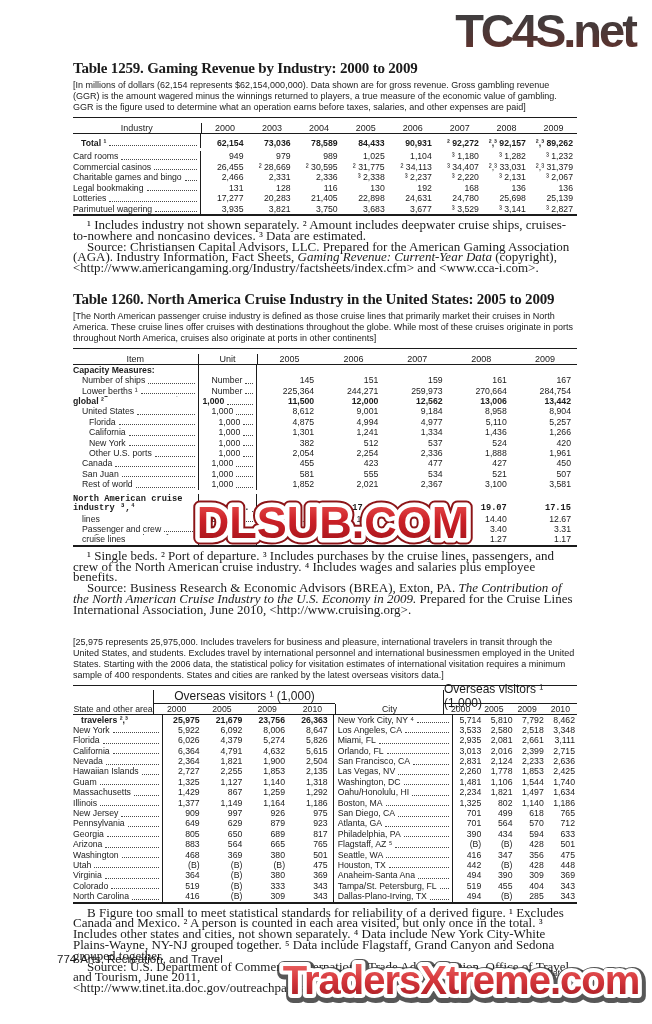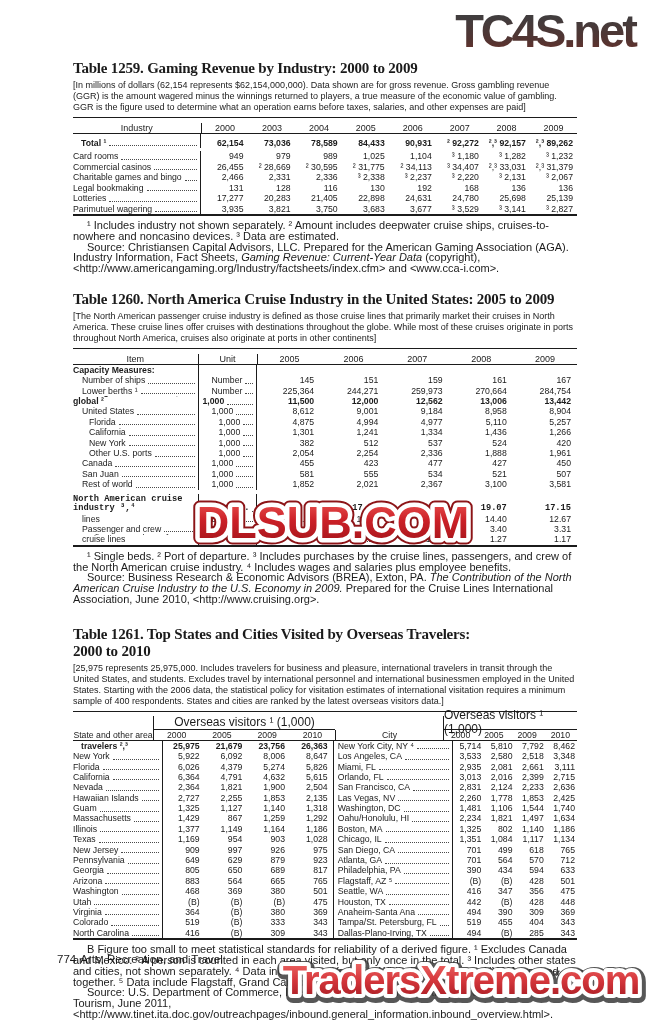--- a/index.html
+++ b/index.html
@@ -3,21 +3,21 @@
 <meta charset="utf-8">
 <style>
   html,body{margin:0;padding:0;}
   body{width:652px;height:1024px;background:#ffffff;position:relative;overflow:hidden;
        font-family:"Liberation Sans",sans-serif;color:#1b1b1b;
        -webkit-font-smoothing:antialiased;}
   .page{padding:44px 59px 0 57px;}
   .tbl-title{font-family:"Liberation Serif",serif;font-weight:bold;font-size:15px;
              line-height:17px;margin:0 0 3px 0;letter-spacing:-0.2px;white-space:pre-line;}
   .headnote{font-size:9px;line-height:11px;margin:0 0 4px 0;}
-  .note{font-size:11px;line-height:10.8px;text-indent:14px;margin:0;}
+  .note{font-size:13px;line-height:10.8px;text-indent:14px;margin:0;font-family:Liberation Serif, serif;}
   .note.src{margin-top:0;}
   .block{margin:16px;}
   .gap1260{margin-top:17px;}
   .gap1261{margin-top:21px;}
 
   
   .t{border-top:1.5px solid #1b1b1b;border-bottom:2px solid #1b1b1b;}
   .hd{display:flex;align-items:flex-end;border-bottom:1.8px solid #1b1b1b;font-size:9px;}
   .hcell{display:flex;align-items:center;justify-content:center;}
   .row{display:flex;align-items:stretch;height:10.5px;font-size:8.7px;line-height:9.5px;}
@@ -30,21 +30,21 @@
   .sec .lead{visibility:hidden;}
   .ind1 .lt{padding-left:9px;}
   .ind2 .lt{padding-left:16px;}
 
   
   .t1259 .lblcell{width:136px;}
   .t1259 .num{width:50px;padding-right:4px;box-sizing:border-box;}
   .t1259 .hd{height:15px;}
   .t1259 .hcell.lbl{width:136px;}
   .t1259 .hcell.yr{width:50px;}
-  .t1259 .row.total{height:14px;margin-bottom:3px;}
+  .t1259 .row.total{height:14px;margin-bottom:3px;justify-content:center;}
   .t1259 .row.total .lt{padding-left:8px;}
 
   
   .t1260 .lblcell{width:133px;}
   .t1260 .unitcell{width:62px;display:flex;align-items:flex-end;overflow:hidden;box-sizing:border-box;padding-left:4px;}
   .t1260 .num{width:68.2px;padding-right:6px;box-sizing:border-box;}
   .t1260 .hd{height:15px;}
   .t1260 .hcell.lbl{width:133px;}
   .t1260 .hcell.unit{width:62px;}
   .t1260 .hcell.yr{width:68.2px;}
@@ -494,22 +494,20 @@
             <div class="num">1.17</div>
           </div>
         </div>
     </div>
 
     <p class="note fn1259">¹ Single beds. ² Port of departure. ³ Includes purchases by the cruise lines, passengers, and crew of the North American cruise industry. ⁴ Includes wages and salaries plus employee benefits.</p>
     <p class="note src"><span>Source: Business Research &amp; Economic Advisors (BREA), Exton, PA. </span><span class="it">The Contribution of the North American Cruise Industry to the U.S. Economy in 2009.</span><span> Prepared for the Cruise Lines International Association, June 2010, &lt;http://www.cruising.org&gt;.</span></p>
   </div>
 
   <div class="block gap1261">
-    <h2 class="tbl-title">Table 1261. Top States and Cities Visited by Overseas Travelers:
-2000 to 2010</h2>
     <p class="headnote">[25,975 represents 25,975,000. Includes travelers for business and pleasure, international travelers in transit through the United States, and students. Excludes travel by international personnel and international businessmen employed in the United States. Starting with the 2006 data, the statistical policy for visitation estimates of international visitation requires a minimum sample of 400 respondents. States and cities are ranked by the latest overseas visitors data.]</p>
 
     <div class="t t1261">
       <div class="hd">
         <div class="hcell st">State and other area</div>
         <div class="ygrp left bl">
           <div class="ygrp-top">Overseas visitors ¹ (1,000)</div>
           <div class="yrow">
             <span>2000</span>
             <span>2005</span>
@@ -694,38 +692,20 @@
             <div class="ctcell bl">
               <span class="lt">Boston, MA</span>
               <span class="lead"></span>
             </div>
             <div class="num cv bl">1,325</div>
             <div class="num cv">802</div>
             <div class="num cv">1,140</div>
             <div class="num cv">1,186</div>
           </div>
 
-          <div class="row">
-            <div class="stcell">
-              <span class="lt">Texas</span>
-              <span class="lead"></span>
-            </div>
-            <div class="num sv bl">1,169</div>
-            <div class="num sv">954</div>
-            <div class="num sv">903</div>
-            <div class="num sv">1,028</div>
-            <div class="ctcell bl">
-              <span class="lt">Chicago, IL</span>
-              <span class="lead"></span>
-            </div>
-            <div class="num cv bl">1,351</div>
-            <div class="num cv">1,084</div>
-            <div class="num cv">1,117</div>
-            <div class="num cv">1,134</div>
-          </div>
 
           <div class="row">
             <div class="stcell">
               <span class="lt">New Jersey</span>
               <span class="lead"></span>
             </div>
             <div class="num sv bl">909</div>
             <div class="num sv">997</div>
             <div class="num sv">926</div>
             <div class="num sv">975</div>

